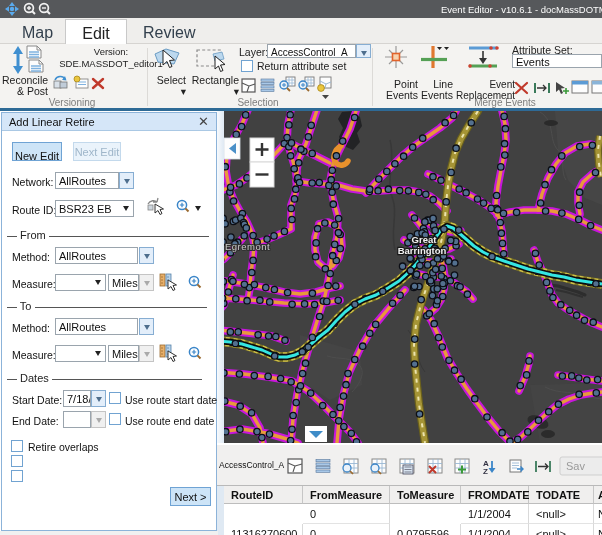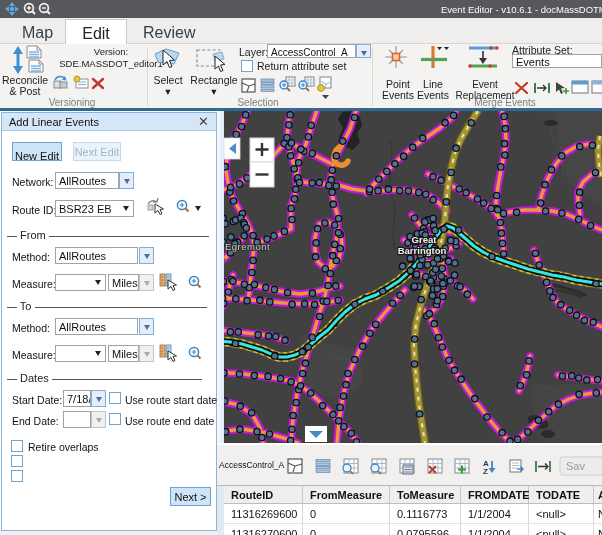--- a/index.html
+++ b/index.html
@@ -10,21 +10,21 @@
 #titlebar{left:0;top:0;width:602px;height:18px;background:#56585b;color:#fff}
 #titletext{left:441px;top:4px;width:300px;font-size:9.5px;color:#fdfdfd;white-space:nowrap;overflow:hidden}
 
 #tabs{left:0;top:18px;width:602px;height:26px;background:#efeeec;border-bottom:1px solid #d6d4d1}
 .tab{position:absolute;top:6px;font-size:16px;color:#33404d}
 #tab-edit{left:65px;top:1px;width:62px;height:25px;background:#fff;border:1px solid #c9c9c9;border-bottom:none;text-align:center;padding-top:5px;color:#222}
 
 #ribbon{left:0;top:44px;width:602px;height:64px;background:#f4f3f1}
 .vsep{position:absolute;top:4px;width:1px;height:58px;background:#dcdad7}
 .glabel{position:absolute;top:53px;font-size:10px;color:#7d7d7d;text-align:center}
-.rlbl{position:absolute;font-size:10.5px;color:#222;text-align:center;line-height:11px;white-space:nowrap}
+.rlbl{position:absolute;font-size:10.5px;color:#222;text-align:right;line-height:11px;white-space:nowrap}
 
 #bluebar{left:0;top:108px;width:602px;height:3px;background:#2e6a96}
 
 #gutter{left:217px;top:111px;width:7px;height:332px;background:linear-gradient(90deg,#f7fafd,#dfe9f3)}
 #panel{left:1px;top:112px;width:216px;height:419px;background:#fff;border:1px solid #8cb3d9}
 #panelhead{left:0;top:0;width:214px;height:18px;background:#d5e6f8;border-bottom:1px solid #aac8e4}
 #paneltitle{left:7px;top:3px;font-size:11px;color:#111}
 #panelx{left:196px;top:1px;font-size:13px;color:#444}
 .flabel{position:absolute;font-size:10.5px;color:#111;white-space:nowrap}
 .inbox{position:absolute;background:#fff;border:1px solid #9aa4ad;font-size:11px;color:#111;padding:2px 3px;overflow:hidden;white-space:nowrap}
@@ -579,21 +579,21 @@
 <path d="M262,143 L262,156 M255.5,149.5 L268.5,149.5" stroke="#333333" stroke-width="2.4"></path>
 <path d="M255.5,174.5 L268.5,174.5" stroke="#333333" stroke-width="2.4"></path>
 <rect x="305" y="426" width="22" height="16" fill="#ffffff"></rect>
 <path d="M309,431 L323,431 L316,438 Z" fill="#3f8cc8"></path>
 </svg>
     </div>
   <div class="abs" id="gutter"></div>
 
   <div class="abs" id="panel">
     <div class="abs" id="panelhead"></div>
-    <div class="abs" id="paneltitle">Add Linear Events</div>
+    <div class="abs" id="paneltitle">Add Linear Retire</div>
     <div class="abs" id="panelx">✕</div>
     <div class="btn" style="left:10px;top:29px;width:50px;height:19px;padding-top:7px">New Edit</div>
     <div class="btn dis" style="left:71px;top:29px;width:48px;height:19px;padding-top:3px">Next Edit</div>
 
     <div class="flabel" style="left:10px;top:63px">Network:</div>
     <div class="inbox" style="left:53px;top:59px;width:64px;height:17px">AllRoutes</div>
     <div class="dbtn" style="left:117px;top:59px;height:17px"></div>
 
     <div class="flabel" style="left:10px;top:91px">Route ID:</div>
     <div class="inbox" style="left:53px;top:87px;width:79px;height:17px">BSR23 EB</div>
@@ -656,23 +656,21 @@
     <div class="abs" id="tblname">AccessControl_A</div>
     <div class="abs" id="rowsel"></div>
     <div class="abs" id="tbicons"></div>
     <div class="abs" id="grid">
       <div class="hcell" style="left:79px;width:87px">FromMeasure</div>
       <div class="hcell" style="left:0;width:79px">RouteID</div>
       <div class="hcell" style="left:166px;width:71px">ToMeasure</div>
       <div class="hcell" style="left:237px;width:68px">FROMDATE</div>
       <div class="hcell" style="left:305px;width:65px">TODATE</div>
       <div class="hcell" style="left:370px;width:30px;padding-left:4px">ACCES</div>
-      <div class="rcell" style="left:0;top:18px;width:79px">11316269600</div>
       <div class="rcell" style="left:79px;top:18px;width:87px">0</div>
-      <div class="rcell" style="left:166px;top:18px;width:71px">0.1116773</div>
       <div class="rcell" style="left:237px;top:18px;width:68px">1/1/2004</div>
       <div class="rcell" style="left:305px;top:18px;width:65px">&lt;null&gt;</div>
       <div class="rcell" style="left:370px;top:18px;width:30px;padding-left:4px">No</div>
       <div class="rcell" style="left:0;top:38px;width:79px">11316270600</div>
       <div class="rcell" style="left:79px;top:38px;width:87px">0</div>
       <div class="rcell" style="left:166px;top:38px;width:71px">0.0795596</div>
       <div class="rcell" style="left:237px;top:38px;width:68px">1/1/2004</div>
       <div class="rcell" style="left:305px;top:38px;width:65px">&lt;null&gt;</div>
       <div class="rcell" style="left:370px;top:38px;width:30px;padding-left:4px">No</div>
     </div>

